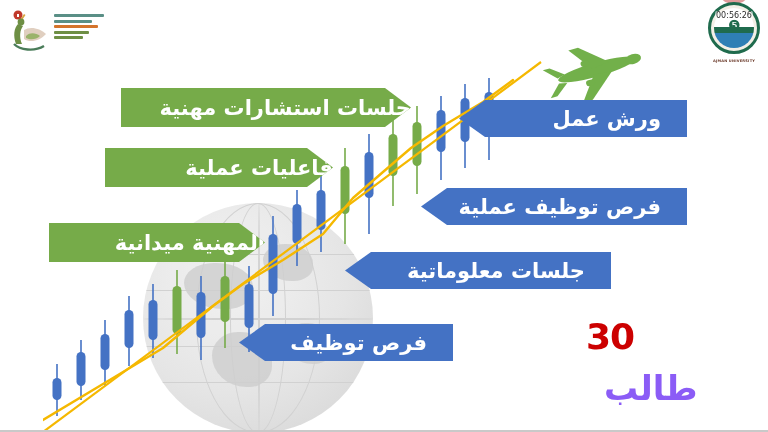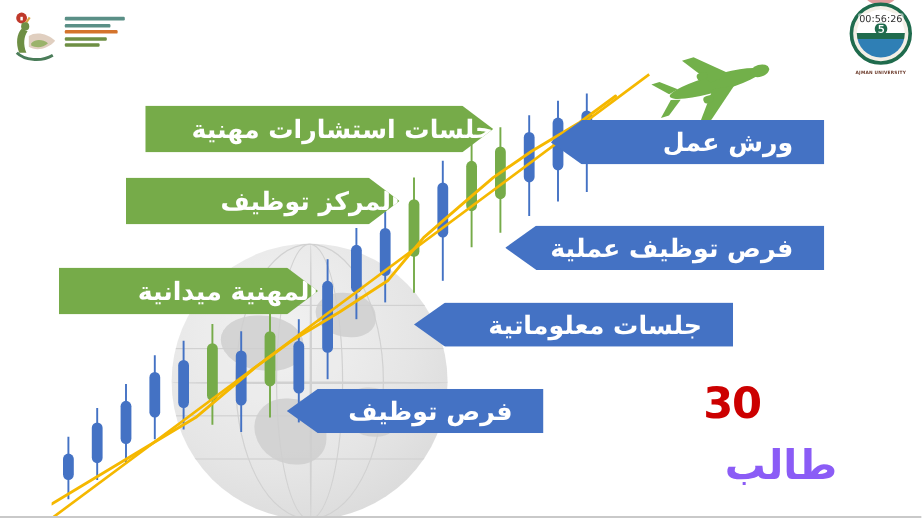--- a/index.html
+++ b/index.html
@@ -290,21 +290,21 @@
         <ellipse cx="100" cy="30" rx="8" ry="5"></ellipse>
         <rect x="48" y="18" width="9" height="6" rx="3"></rect>
         <rect x="48" y="38" width="9" height="6" rx="3"></rect>
       </g>
     </svg>
 
     <div class="arrow green a-g1">
       <span>جلسات استشارات مهنية</span>
     </div>
     <div class="arrow green a-g2">
-      <span>المركز توظيف</span>
+      <span>فاعليات عملية</span>
     </div>
     <div class="arrow green a-g3">
       <span>المهنية ميدانية</span>
     </div>
 
     <div class="arrow blue a-b1">
       <span>ورش عمل</span>
     </div>
     <div class="arrow blue a-b2">
       <span>فرص توظيف عملية</span>

